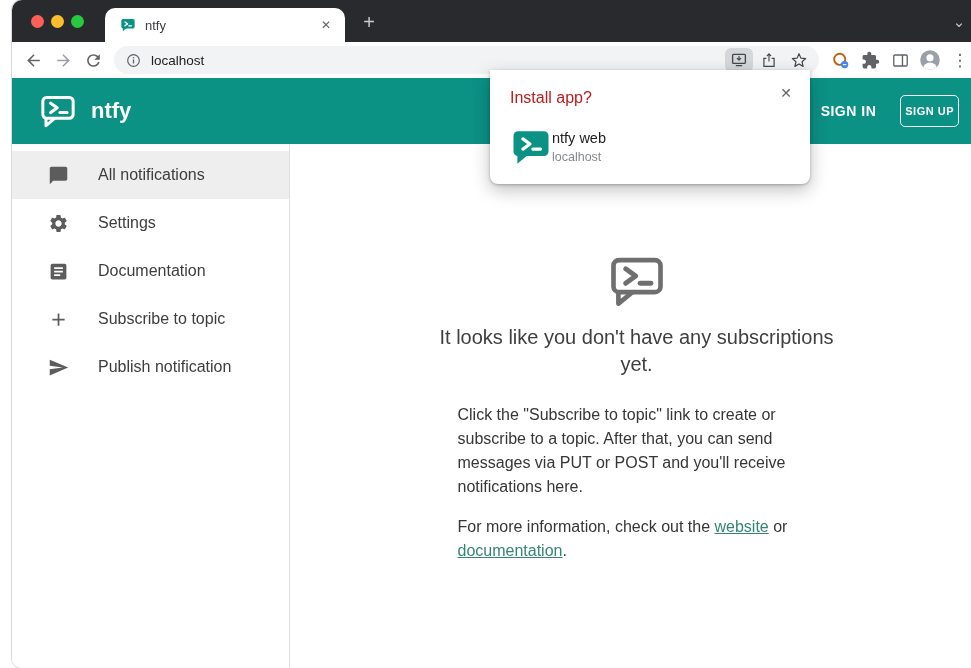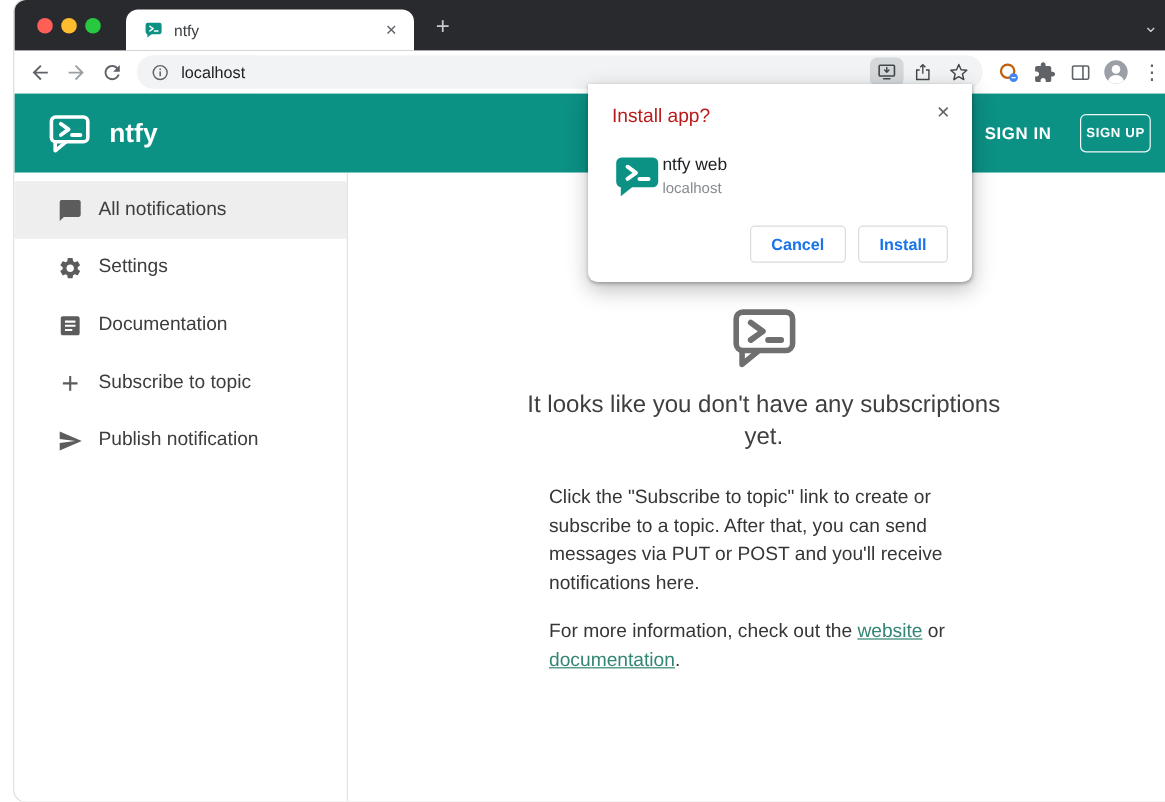--- a/index.html
+++ b/index.html
@@ -49,21 +49,21 @@
   .auth { margin-left:auto; display:flex; align-items:center; gap:10px; }
   .btn-signin { color:#fff; font-size:14px; font-weight:600; letter-spacing:.5px; padding:10px 14px; border:none;
                 background:transparent; border-radius:4px; cursor:pointer; font-family:inherit; }
   .btn-signup { color:#fff; font-size:11px; font-weight:600; letter-spacing:.5px; padding:9px 4px;
                 border:1.5px solid rgba(255,255,255,.95); background:transparent; border-radius:5px; cursor:pointer;
                 font-family:inherit; }
 
   
   .app-body { display:flex; height:524px; background:#fff; }
   .sidebar { width:278px; flex:none; border-right:1px solid #e2e2e2; padding-top:7px; background:#fff; }
-  .side-item { height:48px; display:flex; align-items:center; padding-left:36px; gap:13px; cursor:pointer; }
+  .side-item { height:48px; display:flex; align-items:center; padding-left:36px; gap:29px; cursor:pointer; }
   .side-item.selected { background:#eeeeee; }
   .side-item .sicon { width:21px; height:21px; color:#5c5c5c; flex:none; }
   .side-item .slabel { font-size:16px; color:#3d3d3d; }
 
   .main { flex:1; display:flex; flex-direction:column; align-items:center; padding-top:106px; background:#fff; }
   .empty-icon { width:62px; height:62px; color:#6f6f6f; }
   .empty-heading { margin-top:12px; max-width:420px; text-align:center; font-size:20px; font-weight:400;
                    line-height:1.33; color:#3f3f3f; }
   .empty-p { width:358px; margin-top:26px; font-size:16px; line-height:1.5; color:#363636; }
   .empty-p + .empty-p { margin-top:16px; }
@@ -265,19 +265,15 @@
     <div class="dialog-close">✕</div>
     <div class="dialog-row">
       <svg class="dialog-appicon">
           <use href="#sym-ntfy-solid"></use>
         </svg>
       <div>
         <div class="dialog-appname">ntfy web</div>
         <div class="dialog-origin">localhost</div>
       </div>
     </div>
-    <div class="dialog-actions">
-      <button class="dlg-btn">Cancel</button>
-      <button class="dlg-btn">Install</button>
-    </div>
   </div>
 
 </div>
 
 </body></html>

